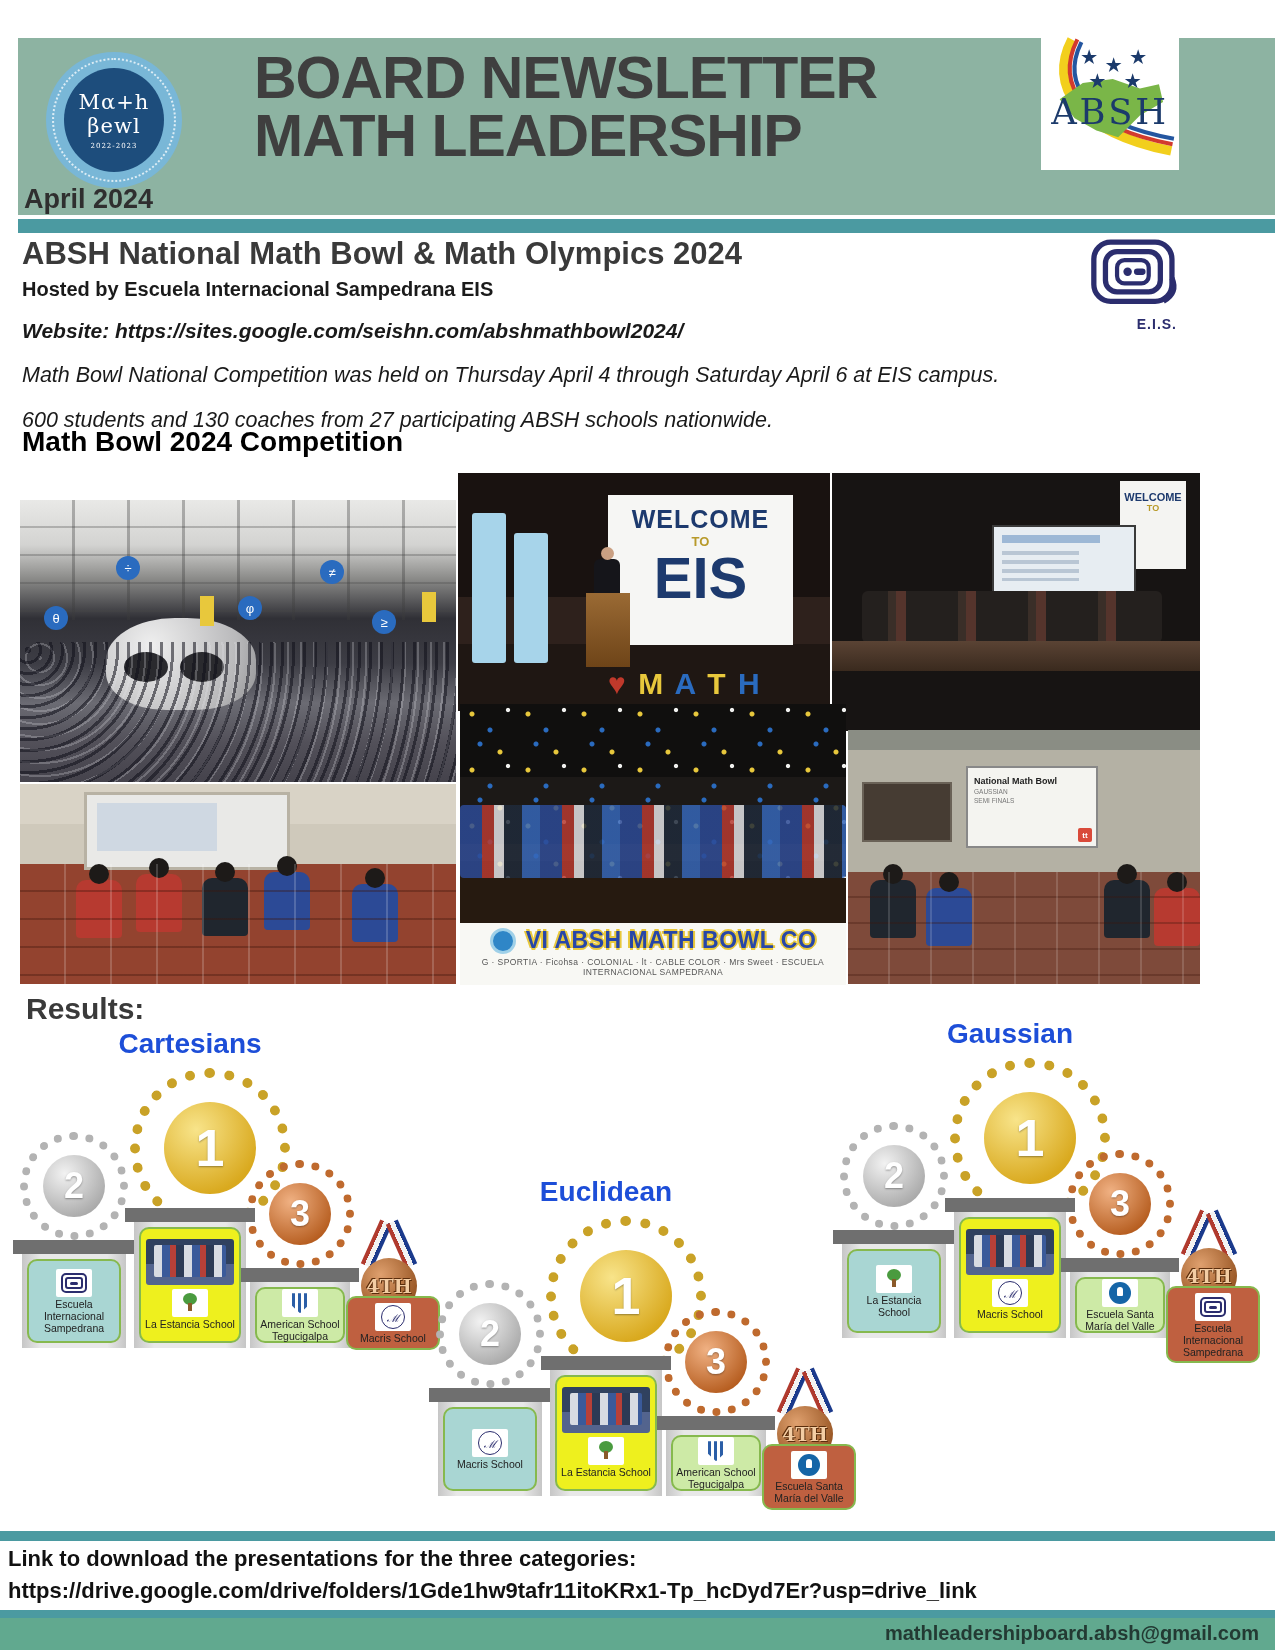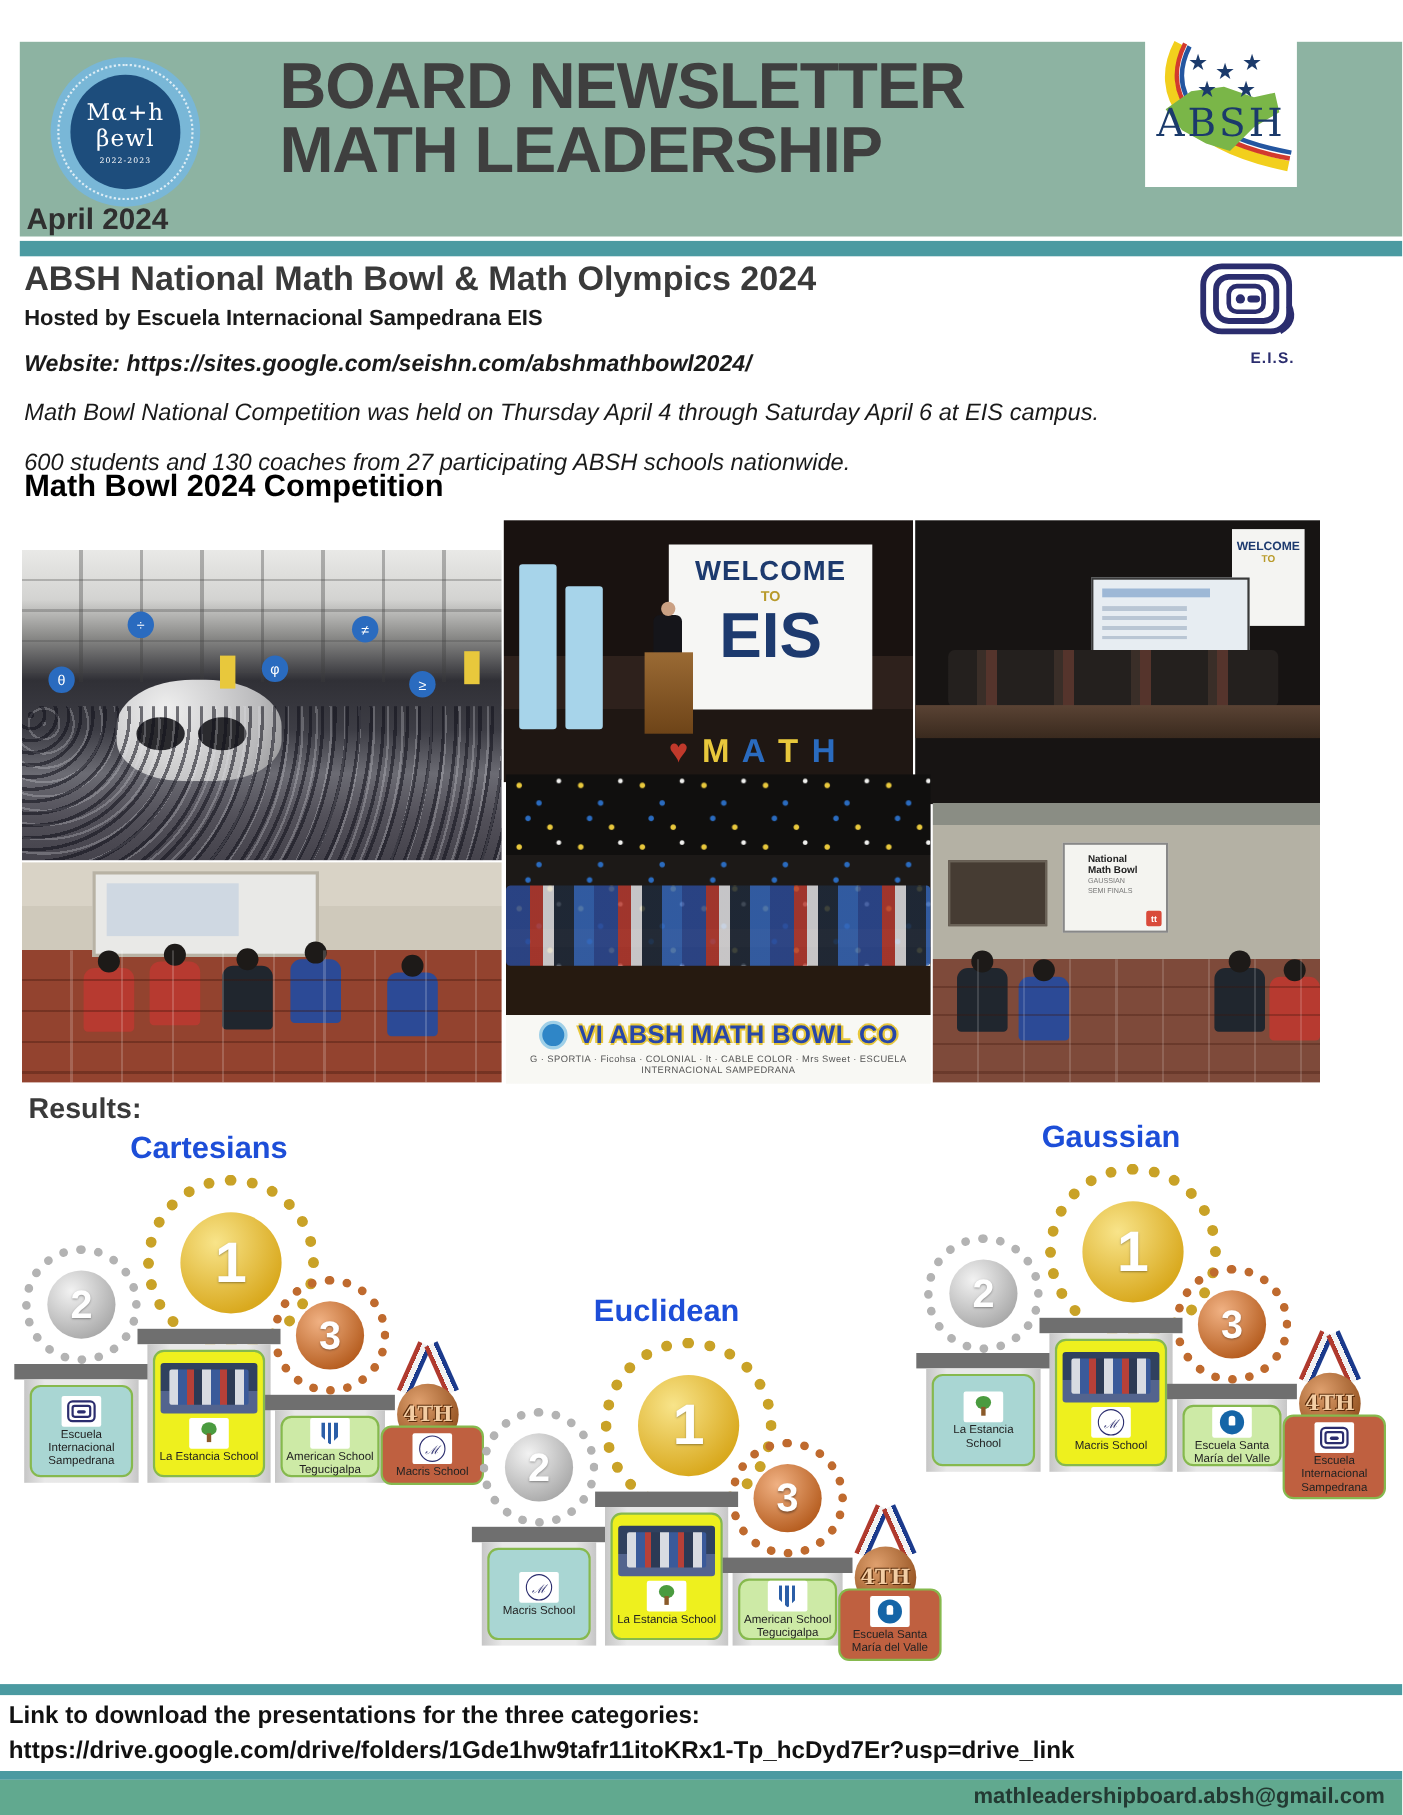--- a/index.html
+++ b/index.html
@@ -118,30 +118,30 @@
   .vi-logo{width:26px;height:26px;border-radius:50%;background:#2f86c7;border:3px solid #9fd0e8;box-sizing:border-box;}
   .vi-text{color:#2746a8;font-weight:800;font-size:23px;letter-spacing:.5px;
      text-shadow:-2px 0 #e8c83c,2px 0 #e8c83c,0 -2px #e8c83c,0 2px #e8c83c;}
   .sponsors{margin-top:3px;font-size:8.5px;color:#555;letter-spacing:.4px;}
 
   .ph-classR{left:828px;top:262px;width:352px;height:254px;
      background:linear-gradient(180deg,#8a8d84 0 8%,#b4b1a4 8% 56%,#7e4a3a 56% 100%);}
   .ph-classR::after{content:"";position:absolute;left:0;top:56%;right:0;bottom:0;
      background:repeating-linear-gradient(90deg,transparent 0 40px,rgba(255,255,255,.15) 40px 42px),
                 repeating-linear-gradient(180deg,transparent 0 24px,rgba(60,20,10,.3) 24px 26px);}
-  .slide{position:absolute;left:118px;top:36px;width:96px;height:82px;background:#f4f4f0;border:2px solid #888;
-     padding:8px 21px;box-sizing:border-box;}
+  .slide{position:absolute;left:118px;top:36px;width:132px;height:82px;background:#f4f4f0;border:2px solid #888;
+     padding:8px 6px;box-sizing:border-box;}
   .slide .st{font-size:9px;font-weight:bold;color:#222;}
   .slide .ss{font-size:6.5px;color:#777;margin-top:2px;}
   .slide .tt{position:absolute;right:4px;bottom:4px;width:14px;height:14px;background:#d94a3a;color:#fff;
      font-size:8px;font-weight:bold;display:flex;align-items:center;justify-content:center;border-radius:2px;}
   .black-board{position:absolute;left:14px;top:52px;width:86px;height:56px;background:#463c33;border:2px solid #6a6257;}
 
   
-  .results-head{position:absolute;left:26px;top:992px;font-size:26px;font-weight:800;color:#3a3a3a;}
+  .results-head{position:absolute;left:26px;top:992px;font-size:30px;font-weight:800;color:#3a3a3a;}
   .podium{position:absolute;width:432px;height:320px;}
   .cat-title{position:absolute;left:0;top:0;width:356px;text-align:center;font-size:28px;font-weight:800;color:#1d4ed8;}
   .medal{position:absolute;border-radius:50%;display:flex;align-items:center;justify-content:center;}
   .medal .coin{border-radius:50%;display:flex;align-items:center;justify-content:center;
       font-weight:bold;color:#fff;text-shadow:0 1px 2px rgba(0,0,0,.35);}
   .m1{left:118px;top:40px;width:140px;height:140px;border:10px dotted #c9a227;}
   .m1 .coin{width:92px;height:92px;background:radial-gradient(circle at 35% 30%,#f8e48a,#d9a91e 75%);font-size:52px;}
   .m2{left:8px;top:104px;width:92px;height:92px;border:8px dotted #b3b3b3;}
   .m2 .coin{width:62px;height:62px;background:radial-gradient(circle at 35% 30%,#f2f2f2,#a9a9a9 78%);font-size:36px;}
   .m3{left:234px;top:132px;width:92px;height:92px;border:8px dotted #bf6a2e;}

